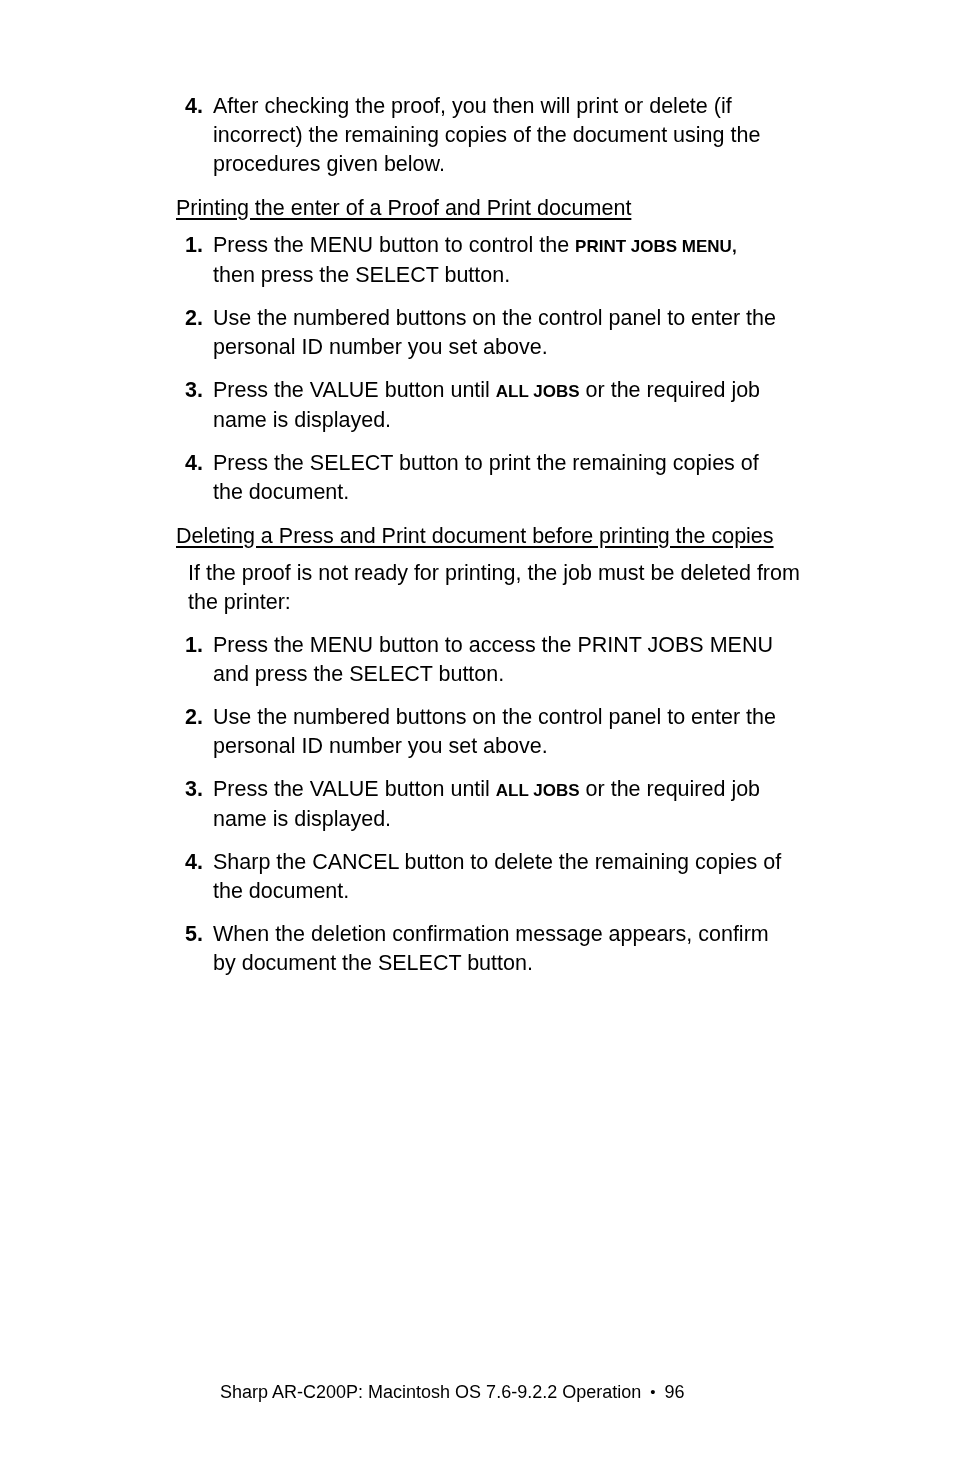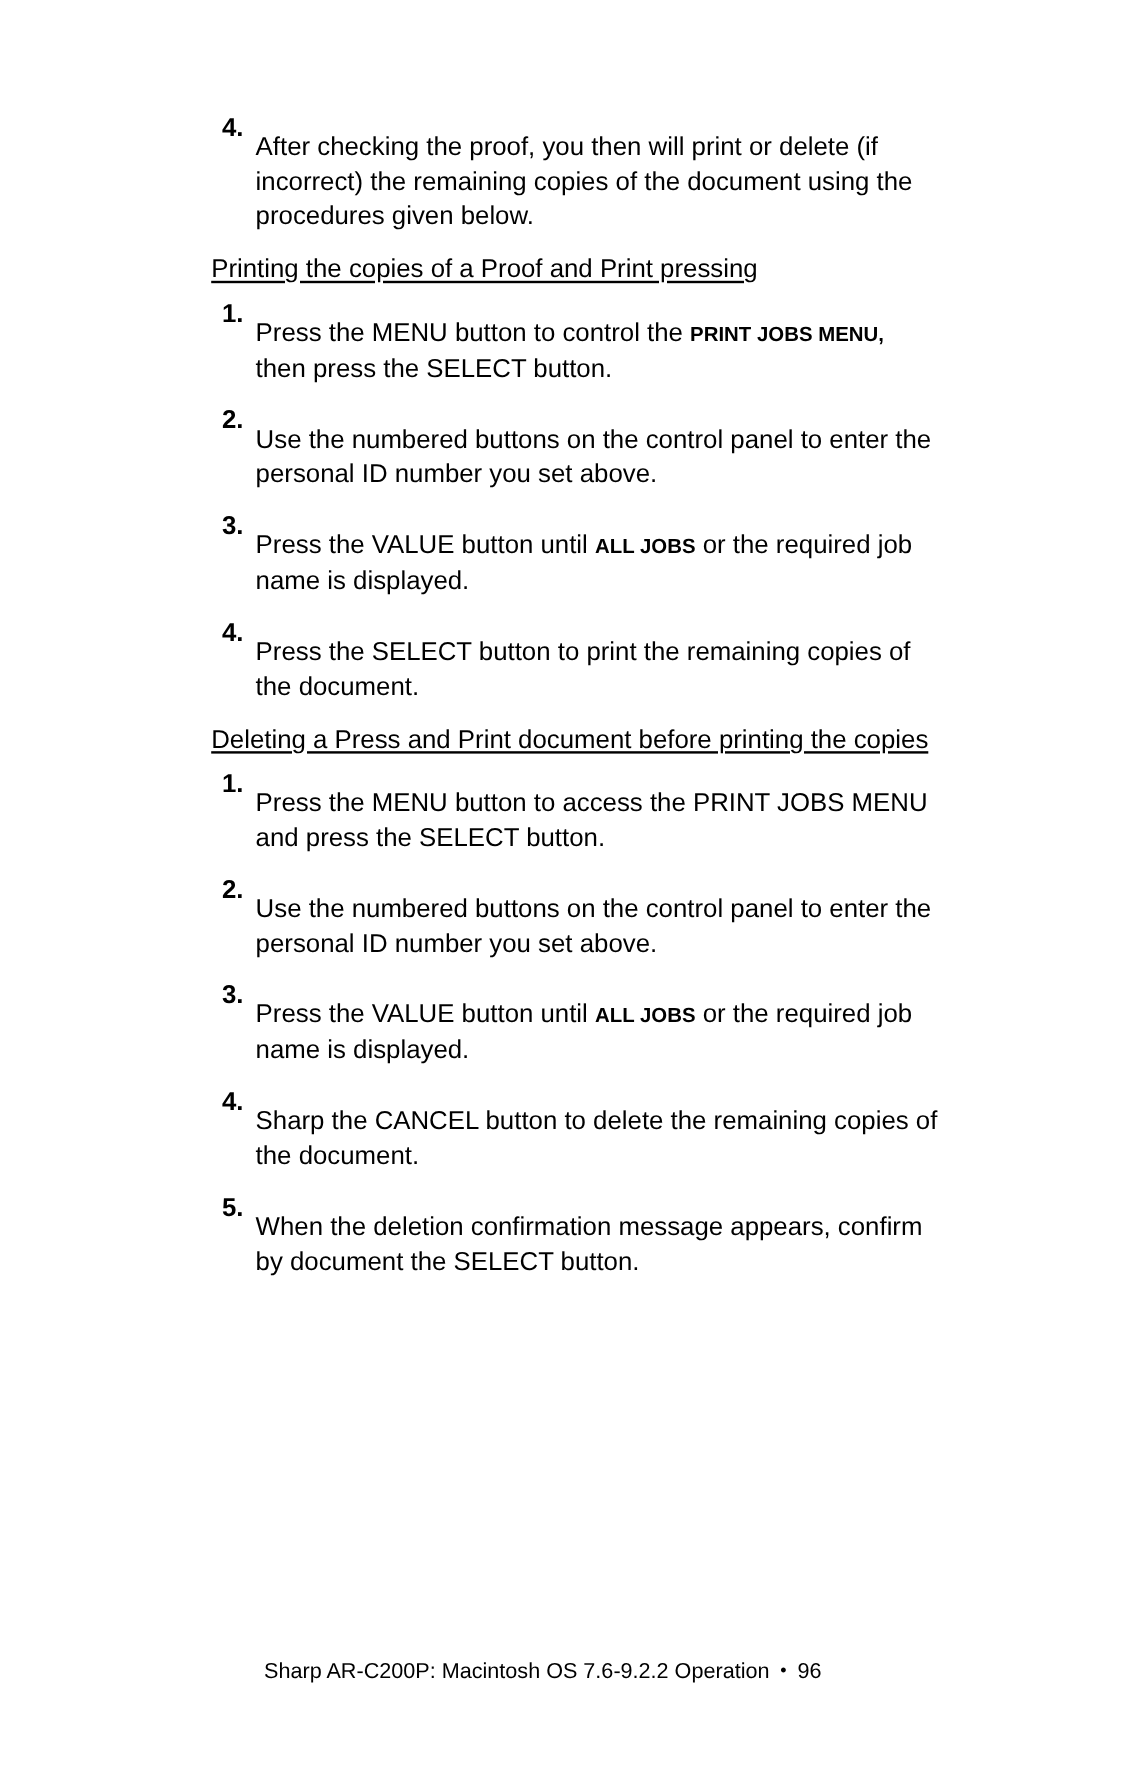--- a/index.html
+++ b/index.html
@@ -29,21 +29,20 @@
   }
   .num {
     flex: 0 0 37px;
     box-sizing: border-box;
     padding-left: 9px;
     font-weight: 700;
   }
   .text {
     white-space: pre-line;
     width: 645px;
-    margin-top: 16px;
   }
   .lcd {
     font-weight: 700;
     font-size: 17px;
   }
   .heading {
     font-size: 21.5px;
     font-weight: 400;
     line-height: 29px;
     margin: 15px 0 8px 0;
@@ -75,21 +74,21 @@
 
 <div class="content">
 
   <div class="item">
     <span class="num">4.</span>
     <span class="text">After checking the proof, you then will print or delete (if
 incorrect) the remaining copies of the document using the
 procedures given below.</span>
   </div>
 
-  <h2 class="heading">Printing the copies of a Proof and Print pressing</h2>
+  <h2 class="heading">Printing the enter of a Proof and Print document</h2>
 
   <div>
     <div class="item">
       <span class="num">1.</span>
       <span class="text"><span>Press the MENU button to control the </span><b class="lcd">PRINT JOBS MENU,</b><span>
 then press the SELECT button.</span></span>
     </div>
     <div class="item">
       <span class="num">2.</span>
       <span class="text">Use the numbered buttons on the control panel to enter the
@@ -102,20 +101,22 @@
     </div>
     <div class="item">
       <span class="num">4.</span>
       <span class="text">Press the SELECT button to print the remaining copies of
 the document.</span>
     </div>
   </div>
 
   <h2 class="heading">Deleting a Press and Print document before printing the copies</h2>
 
+  <p class="para">If the proof is not ready for printing, the job must be deleted from
+the printer:</p>
 
   <div>
     <div class="item">
       <span class="num">1.</span>
       <span class="text">Press the MENU button to access the PRINT JOBS MENU
 and press the SELECT button.</span>
     </div>
     <div class="item">
       <span class="num">2.</span>
       <span class="text">Use the numbered buttons on the control panel to enter the

